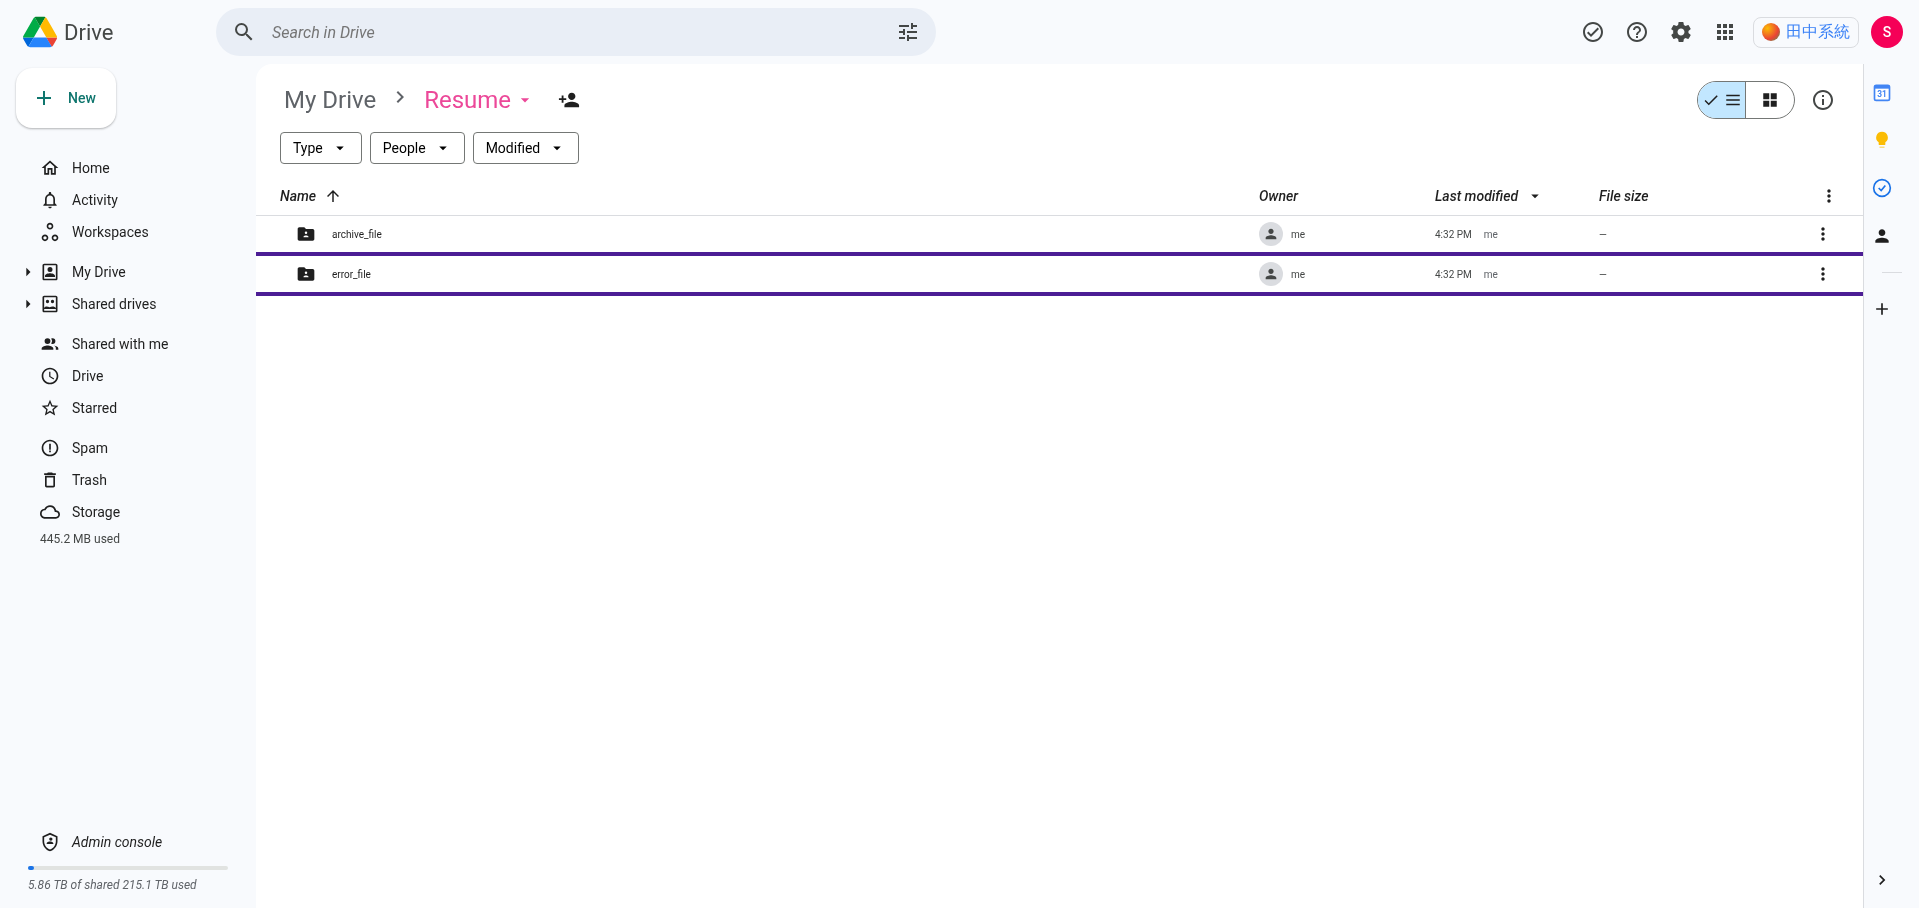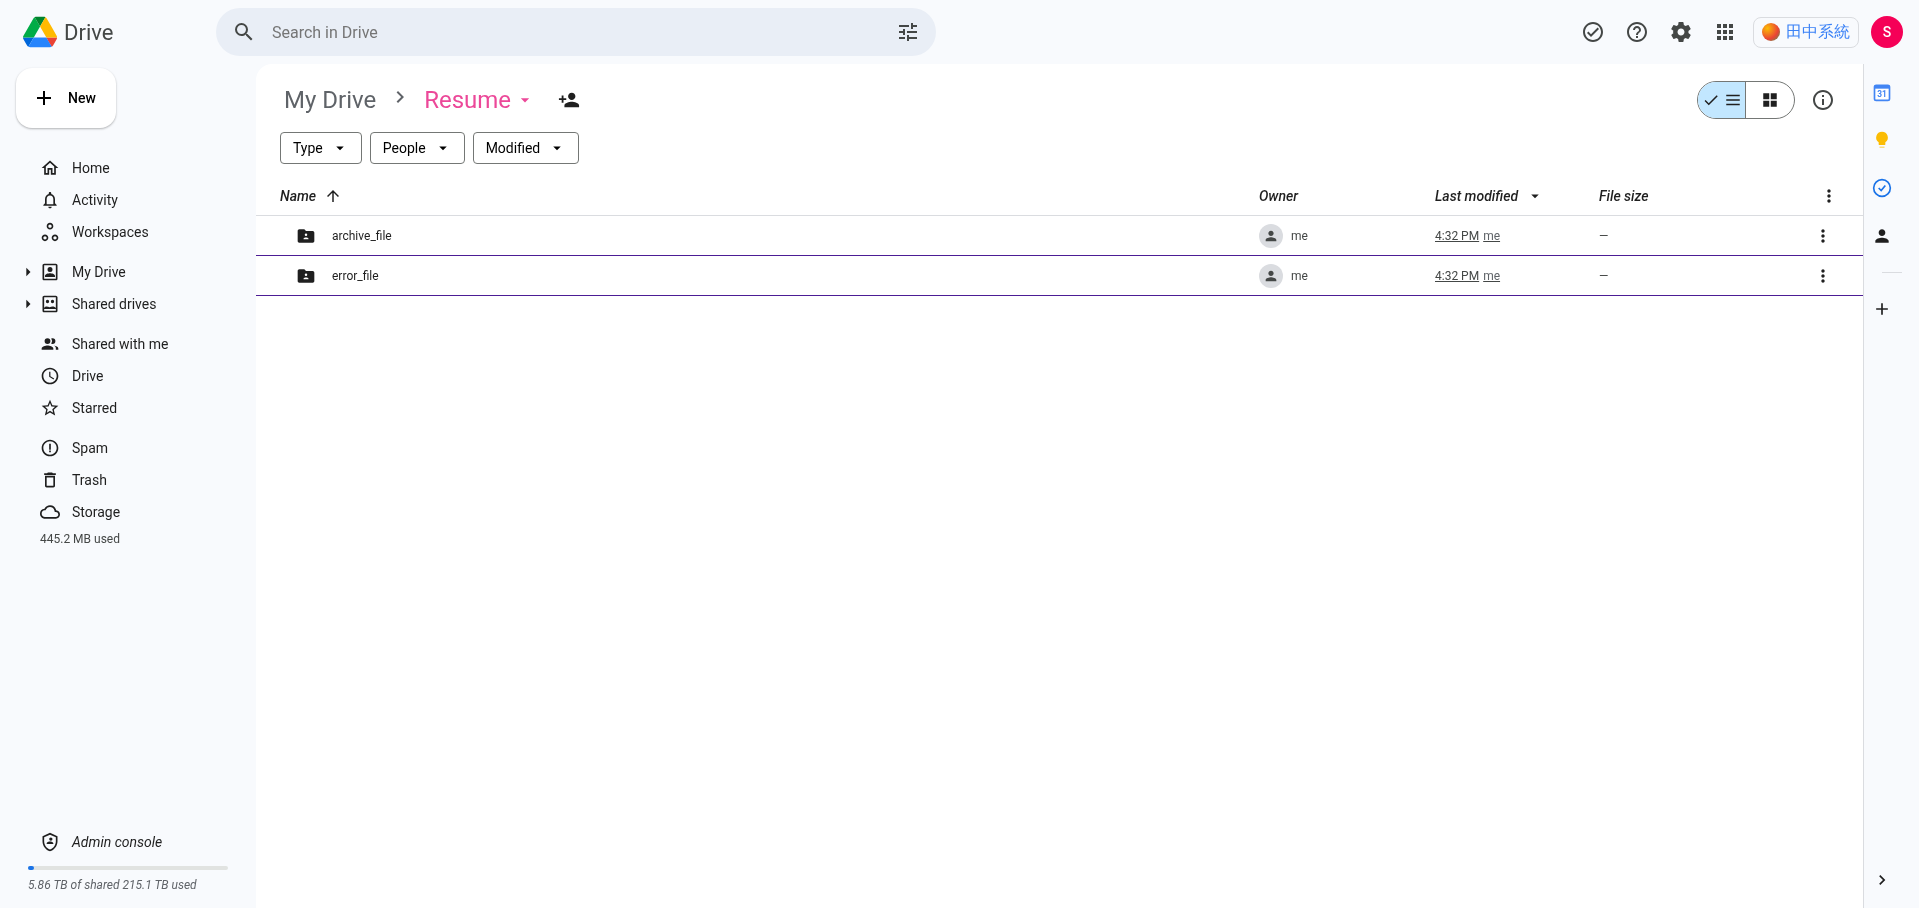--- a/index.html
+++ b/index.html
@@ -7,36 +7,36 @@
   
   
   .header { display: flex; height: 64px; padding: 8px; }
   .logo-area { display: flex; align-items: center; width: 200px; padding-left: 12px; }
   .drive-logo { width: 40px; height: 40px; display: flex; align-items: center; justify-content: center; }
   .drive-title { font-size: 22px; color: #444746; margin-left: 4px; }
   
   .search-area { flex: 1; max-width: 720px; margin-left: 8px; }
   .search-bar { background: #e9eef6; border-radius: 24px; height: 48px; display: flex; align-items: center; padding: 0 8px; }
   .search-bar .icon-btn { width: 40px; height: 40px; display: flex; align-items: center; justify-content: center; border-radius: 50%; cursor: pointer; }
-  .search-bar input { flex: 1; border: none; background: transparent; font-size: 16px; outline: none; color: #a16207; padding: 0 8px; }
+  .search-bar input { flex: 1; border: none; background: transparent; font-size: 16px; outline: none; color: #a16207; padding: 0 8px; font-style: italic; }
   
   .header-right { margin-left: auto; display: flex; align-items: center; gap: 4px; padding-right: 8px; }
   .icon-btn { width: 40px; height: 40px; border-radius: 50%; display: flex; align-items: center; justify-content: center; cursor: pointer; color: #444746; }
   
   .account-switcher { display: flex; align-items: center; gap: 6px; border: 1px solid #dadce0; border-radius: 8px; padding: 4px 8px; margin-left: 4px; cursor: pointer; }
   .account-switcher .mini-avatar { width: 18px; height: 18px; border-radius: 50%; background: radial-gradient(circle at 30% 30%, #fbbc04, #ea4335 60%, #34a853); }
   .account-switcher span { font-size: 16px; color: #3b82f6; }
   .avatar { width: 32px; height: 32px; border-radius: 50%; background: #f50057; color: #fff; display: flex; align-items: center; justify-content: center; font-size: 14px; font-weight: 500; margin-left: 8px; }
   
   
   .body-wrap { display: flex; height: calc(100vh - 64px); }
   
   
   .sidebar { width: 256px; padding: 0 16px 16px 16px; display: flex; flex-direction: column; overflow-y: auto; }
-  .new-btn { display: inline-flex; align-items: center; gap: 12px; background: #fff; border: none; border-radius: 16px; padding: 18px 20px 18px 16px; box-shadow: 0 1px 2px rgba(0,0,0,0.2), 0 1px 3px rgba(0,0,0,0.1); cursor: pointer; font-size: 14px; font-weight: 500; color: #000000; align-self: flex-start; margin-bottom: 16px; margin-top: 4px; }
+  .new-btn { display: inline-flex; align-items: center; gap: 12px; background: #fff; border: none; border-radius: 16px; padding: 18px 20px 18px 16px; box-shadow: 0 1px 2px rgba(0,0,0,0.2), 0 1px 3px rgba(0,0,0,0.1); cursor: pointer; font-size: 14px; font-weight: 500; color: #0f766e; align-self: flex-start; margin-bottom: 16px; margin-top: 4px; }
   .new-btn svg { width: 24px; height: 24px; }
   
   .nav-item { display: flex; align-items: center; gap: 12px; height: 32px; padding: 0 12px 0 24px; border-radius: 16px; cursor: pointer; color: #1f1f1f; font-size: 14px; position: relative; }
   .nav-item svg { width: 20px; height: 20px; flex-shrink: 0; }
   .nav-item .expand-caret { position: absolute; left: 4px; width: 16px; height: 16px; display: flex; align-items: center; justify-content: center; }
   .nav-group { margin-top: 8px; }
   .storage-text { font-size: 12px; color: #444746; padding: 4px 24px; }
   
   .sidebar-footer { margin-top: auto; font-style: italic; }
   .storage-bar { height: 4px; background: #e1e3e1; border-radius: 2px; margin: 8px 12px 8px 12px; position: relative; }
@@ -63,26 +63,26 @@
   .filter-chip { border: 1px solid #747775; border-radius: 4px; padding: 6px 12px; display: flex; align-items: center; gap: 8px; font-size: 14px; cursor: pointer; background:#fff; }
   .filter-chip svg { width: 18px; height: 18px; }
   
   
   .table { display: flex; flex-direction: column; }
   .table-header, .table-row { display: grid; grid-template-columns: minmax(300px, 1fr) 176px 164px 200px 40px; align-items: center; padding: 0 24px 0 24px; }
   .table-header { height: 40px; font-size: 14px; font-weight: 500; color: #1f1f1f; border-bottom: 1px solid #dadce0; }
   .table-header .col { display: flex; align-items: center; gap: 8px; cursor: pointer; font-style: italic; }
   .table-header .more-col { justify-content:flex-end; display:flex; }
   
-  .table-row { height: 40px; border-bottom: 1px solid #4c1d95; font-size: 12px; color: #1f1f1f; }
+  .table-row { height: 40px; border-bottom: 4px solid #4c1d95; font-size: 10px; color: #1f1f1f; }
   .name-cell { display: flex; align-items: center; gap: 16px; padding-left: 16px; }
   .name-cell .file-icon { width: 20px; height: 20px; flex-shrink:0; }
   .owner-cell { display: flex; align-items: center; gap: 8px; color: #444746; }
   .owner-cell .owner-av { width: 24px; height: 24px; border-radius: 50%; background: #dadce0; display:flex; align-items:center; justify-content:center; }
-  .modified-cell { color: #444746; display:flex; gap:4px;text-decoration:underline; }
+  .modified-cell { color: #444746; display:flex; gap:12px; }
   .size-cell { color: #444746; }
   .actions-cell { display: flex; justify-content: flex-end; }
   .row-more { width: 32px; height:32px; border-radius:50%; display:flex; align-items:center; justify-content:center; cursor:pointer; }
   
   
   .side-rail { width: 56px; border-left: 1px solid #dadce0; background:#f8fafd; display: flex; flex-direction: column; align-items: center; padding: 8px 0; gap: 8px; }
   .rail-btn { width: 40px; height: 40px; border-radius: 50%; display:flex; align-items:center; justify-content:flex-start; cursor:pointer; position:relative; }
   .rail-divider { width: 20px; height:1px; background:#dadce0; margin: 8px 0; }
   .rail-footer { margin-top:auto; }
   

